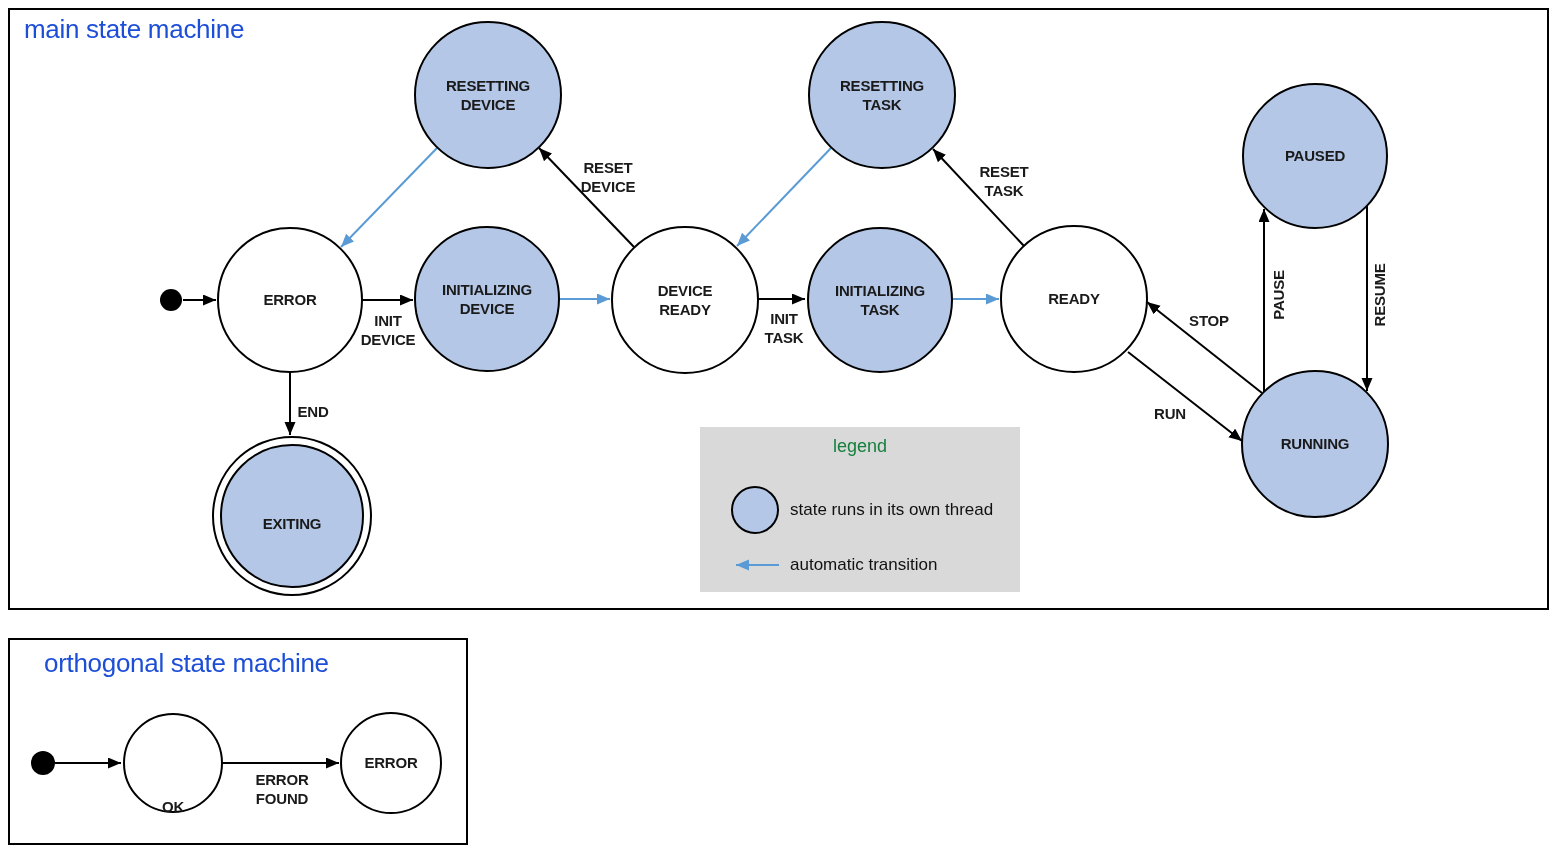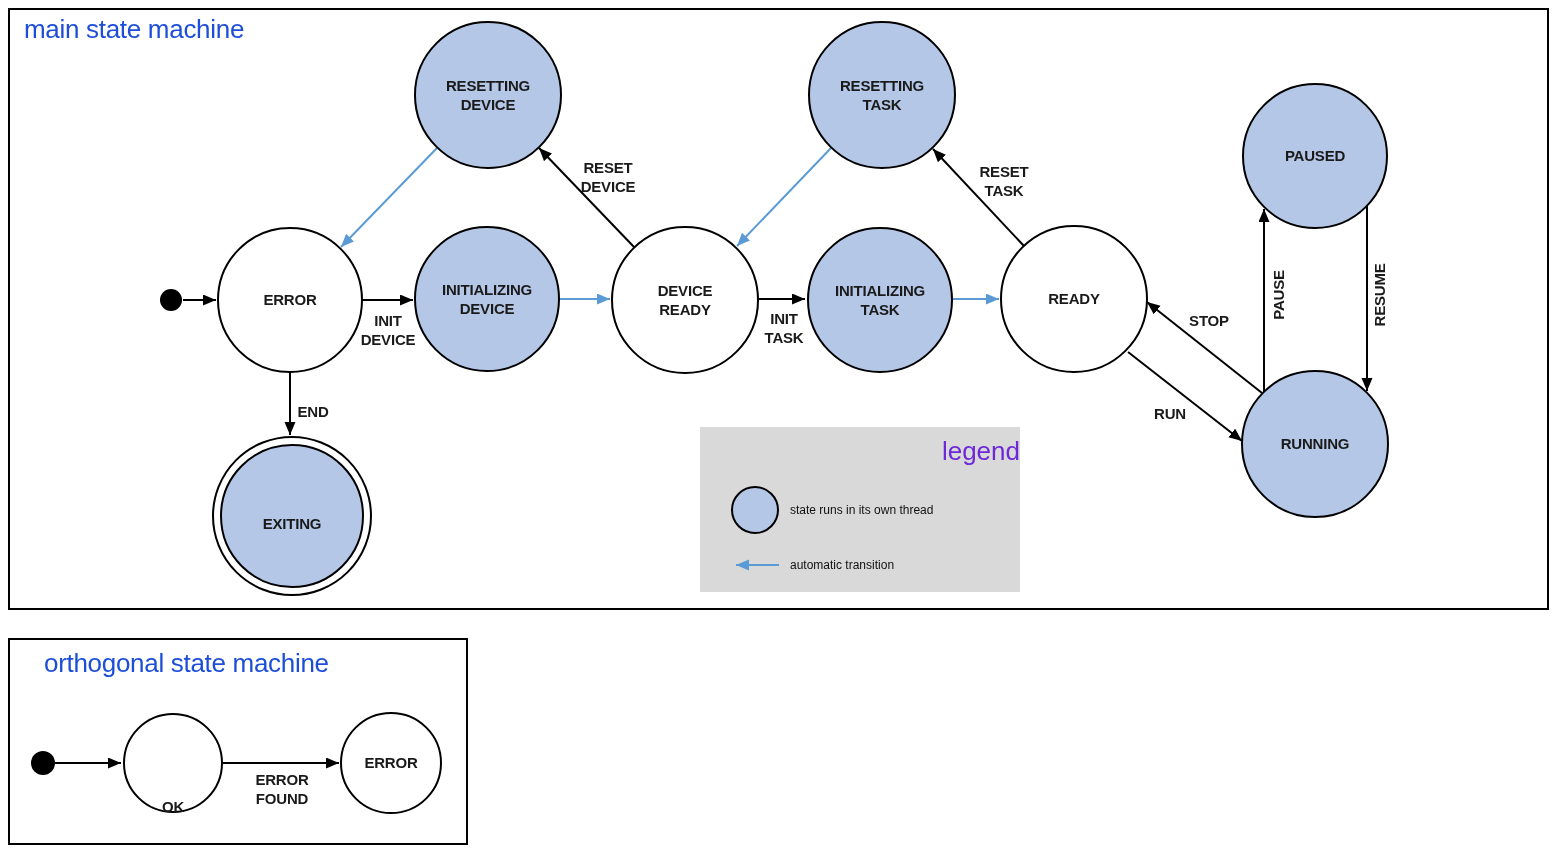--- a/index.html
+++ b/index.html
@@ -16,25 +16,25 @@
   }
   svg.layer { position: absolute; left: 0; top: 0; }
   .lbl {
     position: absolute; transform: translate(-50%, -50%);
     font-size: 15px; font-weight: bold; letter-spacing: -0.2px;
     line-height: 1.28; text-align: center; white-space: pre-line; color: #1a1a1a;
   }
   .lbl.rot90 { transform: translate(-50%, -50%) rotate(-90deg); }
   .legend-box { position: absolute; box-sizing: border-box; }
   .legend-title {
-    position: absolute; font-size: 26px; font-weight: 500; text-align: right; color: #6d28d9;
+    position: absolute; font-size: 18px; font-weight: 500; text-align: center; color: #15803d;
   }
   .legend-item-text {
     position: absolute; transform: translateY(-50%);
-    font-size: 12px; font-weight: 500; color: #111; white-space: nowrap;
+    font-size: 17px; font-weight: 500; color: #111; white-space: nowrap;
   }
 </style>
 </head>
 <body>
 
 <div class="frame" style="left:8px; top:8px; width:1541px; height:602px;"></div>
 <div class="frame" style="left:8px; top:638px; width:460px; height:207px;"></div>
 
 <div class="frame-title" style="left:24px; top:14px;">main state machine</div>
 <div class="frame-title" style="left:28px; top:648px;margin-left:16px;">orthogonal state machine</div>

